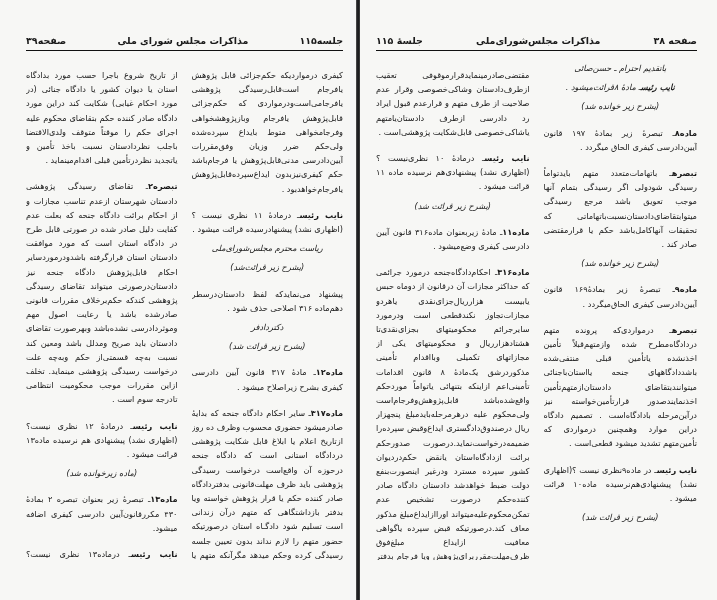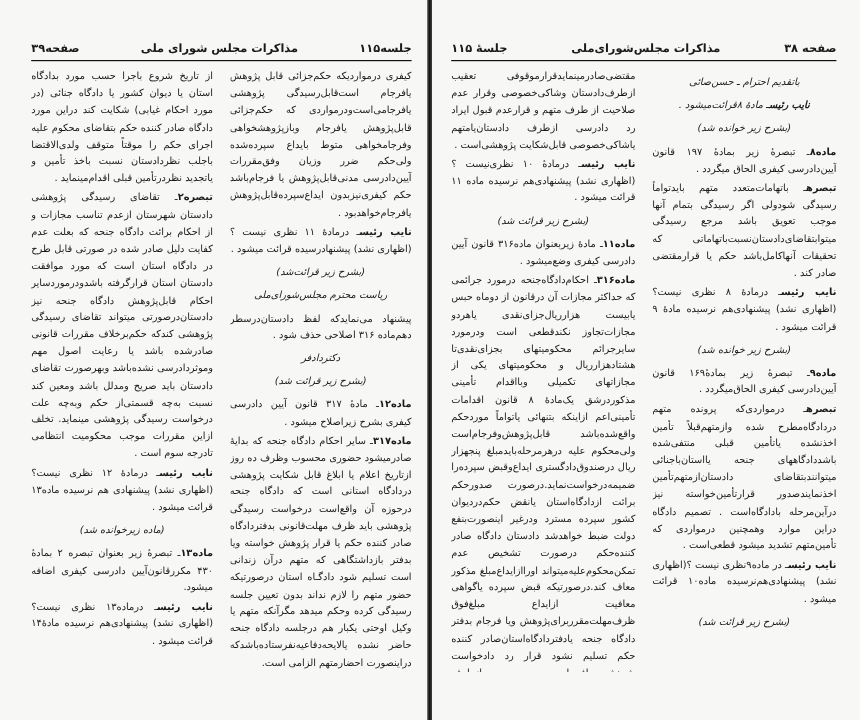--- a/index.html
+++ b/index.html
@@ -14,41 +14,41 @@
   .runhead{position:absolute;top:33px;height:14px;left:26px;right:14px;
            direction:rtl;display:flex;justify-content:space-between;align-items:center;
            font-weight:bold;font-size:9.5px;border-bottom:1.3px solid #111;padding-bottom:3px;}
   .page.right .runhead{left:16px;right:20px;}
   .runhead span{white-space:nowrap;}
   .cols{position:absolute;top:56px;left:26px;right:14px;bottom:40px;display:flex;
         direction:rtl;gap:14px;}
   .page.right .cols{left:16px;right:20px;}
   .col{flex:1;direction:rtl;text-align:justify;font-size:8.2px;line-height:14.2px;
        font-family:"DejaVu Sans", sans-serif;overflow:hidden;}
-  .col p{margin:0 0 2px 0;}
+  .col p{margin:12px 0 2px 0;}
   .col .center{text-align:center;margin:5px 0;font-style:italic;}
   .col b{font-weight:bold;}
 </style>
 </head>
 <body>
 
 <div class="spread">
 
   <div class="page left">
     <div class="runhead">
       <span>جلسه۱۱۵</span>
       <span>مذاکرات مجلس شورای ملی</span>
       <span>صفحه۳۹</span>
     </div>
     <div class="cols">
       <div class="col">
           <p><span>کیفری درمواردیکه حکم‌جزائی قابل پژوهش یافرجام است‌قابل‌رسیدگی پژوهشی یافرجامی‌است‌ودرمواردی که حکم‌جزائی قابل‌پژوهش یافرجام وبازپژوهشخواهی وفرجامخواهی متوط بایداع سپرده‌شده ولی‌حکم ضرر وزیان وفق‌مقررات آیین‌دادرسی مدنی‌قابل‌پژوهش یا فرجام‌باشد حکم کیفری‌نیزبدون ایداع‌سپرده‌قابل‌پژوهش یافرجام‌خواهدبود .</span></p>
           <p><b>نایب رئیس</b><span>ـ درمادهٔ ۱۱ نظری نیست ؟(اظهاری نشد) پیشنهادرسیده قرائت میشود .</span></p>
+          <p class="center"><span>ریاست محترم مجلس‌شورای‌ملی</span></p>
           <p class="center"><span>(بشرح زیر قرائت‌شد)</span></p>
-          <p class="center"><span>ریاست محترم مجلس‌شورای‌ملی</span></p>
           <p><span>پیشنهاد می‌نمایدکه لفظ دادستان‌درسطر دهم‌ماده ۳۱۶ اصلاحی حذف شود .</span></p>
           <p class="center"><span>دکتردادفر</span></p>
           <p class="center"><span>(بشرح زیر قرائت شد)</span></p>
           <p><b>ماده۱۲</b><span>ـ مادهٔ ۳۱۷ قانون آیین دادرسی کیفری بشرح زیراصلاح میشود .</span></p>
           <p><b>ماده۳۱۷</b><span>ـ سایر احکام دادگاه جنحه که بدایهٔ صادرمیشود حضوری محسوب وظرف ده روز ازتاریخ اعلام یا ابلاغ قابل شکایت پژوهشی دردادگاه استانی است که دادگاه جنحه درحوزه آن واقع‌است درخواست رسیدگی پژوهشی باید ظرف مهلت‌قانونی بدفتردادگاه صادر کننده حکم یا قرار پژوهش خواسته ویا بدفتر بازداشتگاهی که متهم درآن زندانی است تسلیم شود دادگـاه استان درصورتیکه حضور متهم را لازم نداند بدون تعیین جلسه رسیدگی کرده وحکم میدهد مگرآنکه متهم یا وکیل اوحتی یکبار هم درجلسه دادگاه جنحه حاضر نشده یالایحه‌دفاعیه‌نفرستاده‌باشدکه دراینصورت احضارمتهم الزامی است.</span></p>
         </div>
       <div class="col">
           <p><span>از تاریخ شروع باجرا حسب مورد بدادگاه استان یا دیوان کشور یا دادگاه جنائی (در مورد احکام غیابی) شکایت کند دراین مورد دادگاه صادر کننده حکم بتقاضای محکوم علیه اجرای حکم را موقتاً متوقف ولدی‌الاقتضا باجلب نظردادستان نسبت باخذ تأمین و یاتجدید نظردرتأمین قبلی اقدام‌مینماید .</span></p>
           <p><b>تبصره۲</b><span>ـ تقاضای رسیدگی پژوهشی دادستان شهرستان ازعدم تناسب مجازات و از احکام برائت دادگاه جنحه که بعلت عدم کفایت دلیل صادر شده در صورتی قابل طرح در دادگاه استان است که مورد موافقت دادستان استان قرارگرفته باشدودرموردسایر احکام قابل‌پژوهش دادگاه جنحه نیز دادستان‌درصورتی میتواند تقاضای رسیدگی پژوهشی کندکه حکم‌برخلاف مقررات قانونی صادرشده باشد یا رعایت اصول مهم وموثردادرسی نشده‌باشد وبهرصورت تقاضای دادستان باید صریح ومدلل باشد ومعین کند نسبت به‌چه قسمتی‌از حکم وبه‌چه علت درخواست رسیدگی پژوهشی مینماید. تخلف ازاین مقررات موجب محکومیت انتظامی تادرجه سوم است .</span></p>
           <p><b>نایب رئیس</b><span>ـ درمادهٔ ۱۲ نظری نیست؟ (اظهاری نشد) پیشنهادی هم نرسیده ماده۱۳ قرائت میشود .</span></p>
@@ -67,21 +67,20 @@
       <span>مذاکرات مجلس‌شورای‌ملی</span>
       <span>جلسهٔ ۱۱۵</span>
     </div>
     <div class="cols">
       <div class="col">
           <p class="center"><span>باتقدیم احترام ـ حسن‌صائی</span></p>
           <p class="center"><b>نایب رئیس</b><span>ـ مادهٔ ۸قرائت‌میشود .</span></p>
           <p class="center"><span>(بشرح زیر خوانده شد)</span></p>
           <p><b>ماده۸</b><span>ـ تبصرهٔ زیر بمادهٔ ۱۹۷ قانون آیین‌دادرسی کیفری الحاق میگردد .</span></p>
           <p><b>تبصره</b><span>ـ باتهامات‌متعدد متهم بایدتواماً رسیدگی شودولی اگر رسیدگی بتمام آنها موجب تعویق باشد مرجع رسیدگی میتوابتقاضای‌دادستان‌نسبت‌باتهاماتی که تحقیقات آنها‌کامل‌باشد حکم یا قرارمقتضی صادر کند .</span></p>
-          <p><b>نایب رئیس</b><span>ـ درمادهٔ ۸ نظری نیست؟ (اظهاری نشد) پیشنهادی‌هم نرسیده مادهٔ ۹ قرائت میشود .</span></p>
           <p class="center"><span>(بشرح زیر خوانده شد)</span></p>
           <p><b>ماده۹</b><span>ـ تبصرهٔ زیر بمادهٔ۱۶۹ قانون آیین‌دادرسی کیفری الحاق‌میگردد .</span></p>
           <p><b>تبصره</b><span>ـ درمواردی‌که پرونده متهم درداد‌گاه‌مطرح شده وازمتهم‌قبلاً تأمین اخذنشده یاتأمین قبلی منتفی‌شده باشددادگاههای جنحه یااستان‌باجنائی میتوانندبتقاضای دادستان‌ازمتهم‌تأمین اخذنمایندصدور قرارتأمین‌خواسته نیز درآین‌مرحله بادادگاه‌است . تصمیم دادگاه دراین موارد وهمچنین درمواردی که تأمین‌متهم تشدید میشود قطعی‌است .</span></p>
           <p><b>نایب رئیس</b><span>ـ در ماده۹نظری نیست ؟(اظهاری نشد) پیشنهادی‌هم‌نرسیده ماده۱۰ قرائت میشود .</span></p>
           <p class="center"><span>(بشرح زیر قرائت شد)</span></p>
           <p></p>
         </div>
       <div class="col">
           <p><span>مقتضی‌صادرمینمایدقرارموقوفی تعقیب ازطرف‌دادستان وشاکی‌خصوصی وقرار عدم صلاحیت از طرف متهم و قرارعدم قبول ایراد رد دادرسی ازطرف دادستان‌یامتهم یاشاکی‌خصوصی قابل‌شکایت پژوهشی‌است .</span></p>
           <p><b>نایب رئیس</b><span>ـ درمادهٔ ۱۰ نظری‌نیست ؟(اظهاری نشد) پیشنهادی‌هم نرسیده ماده ۱۱ قرائت میشود .</span></p>

